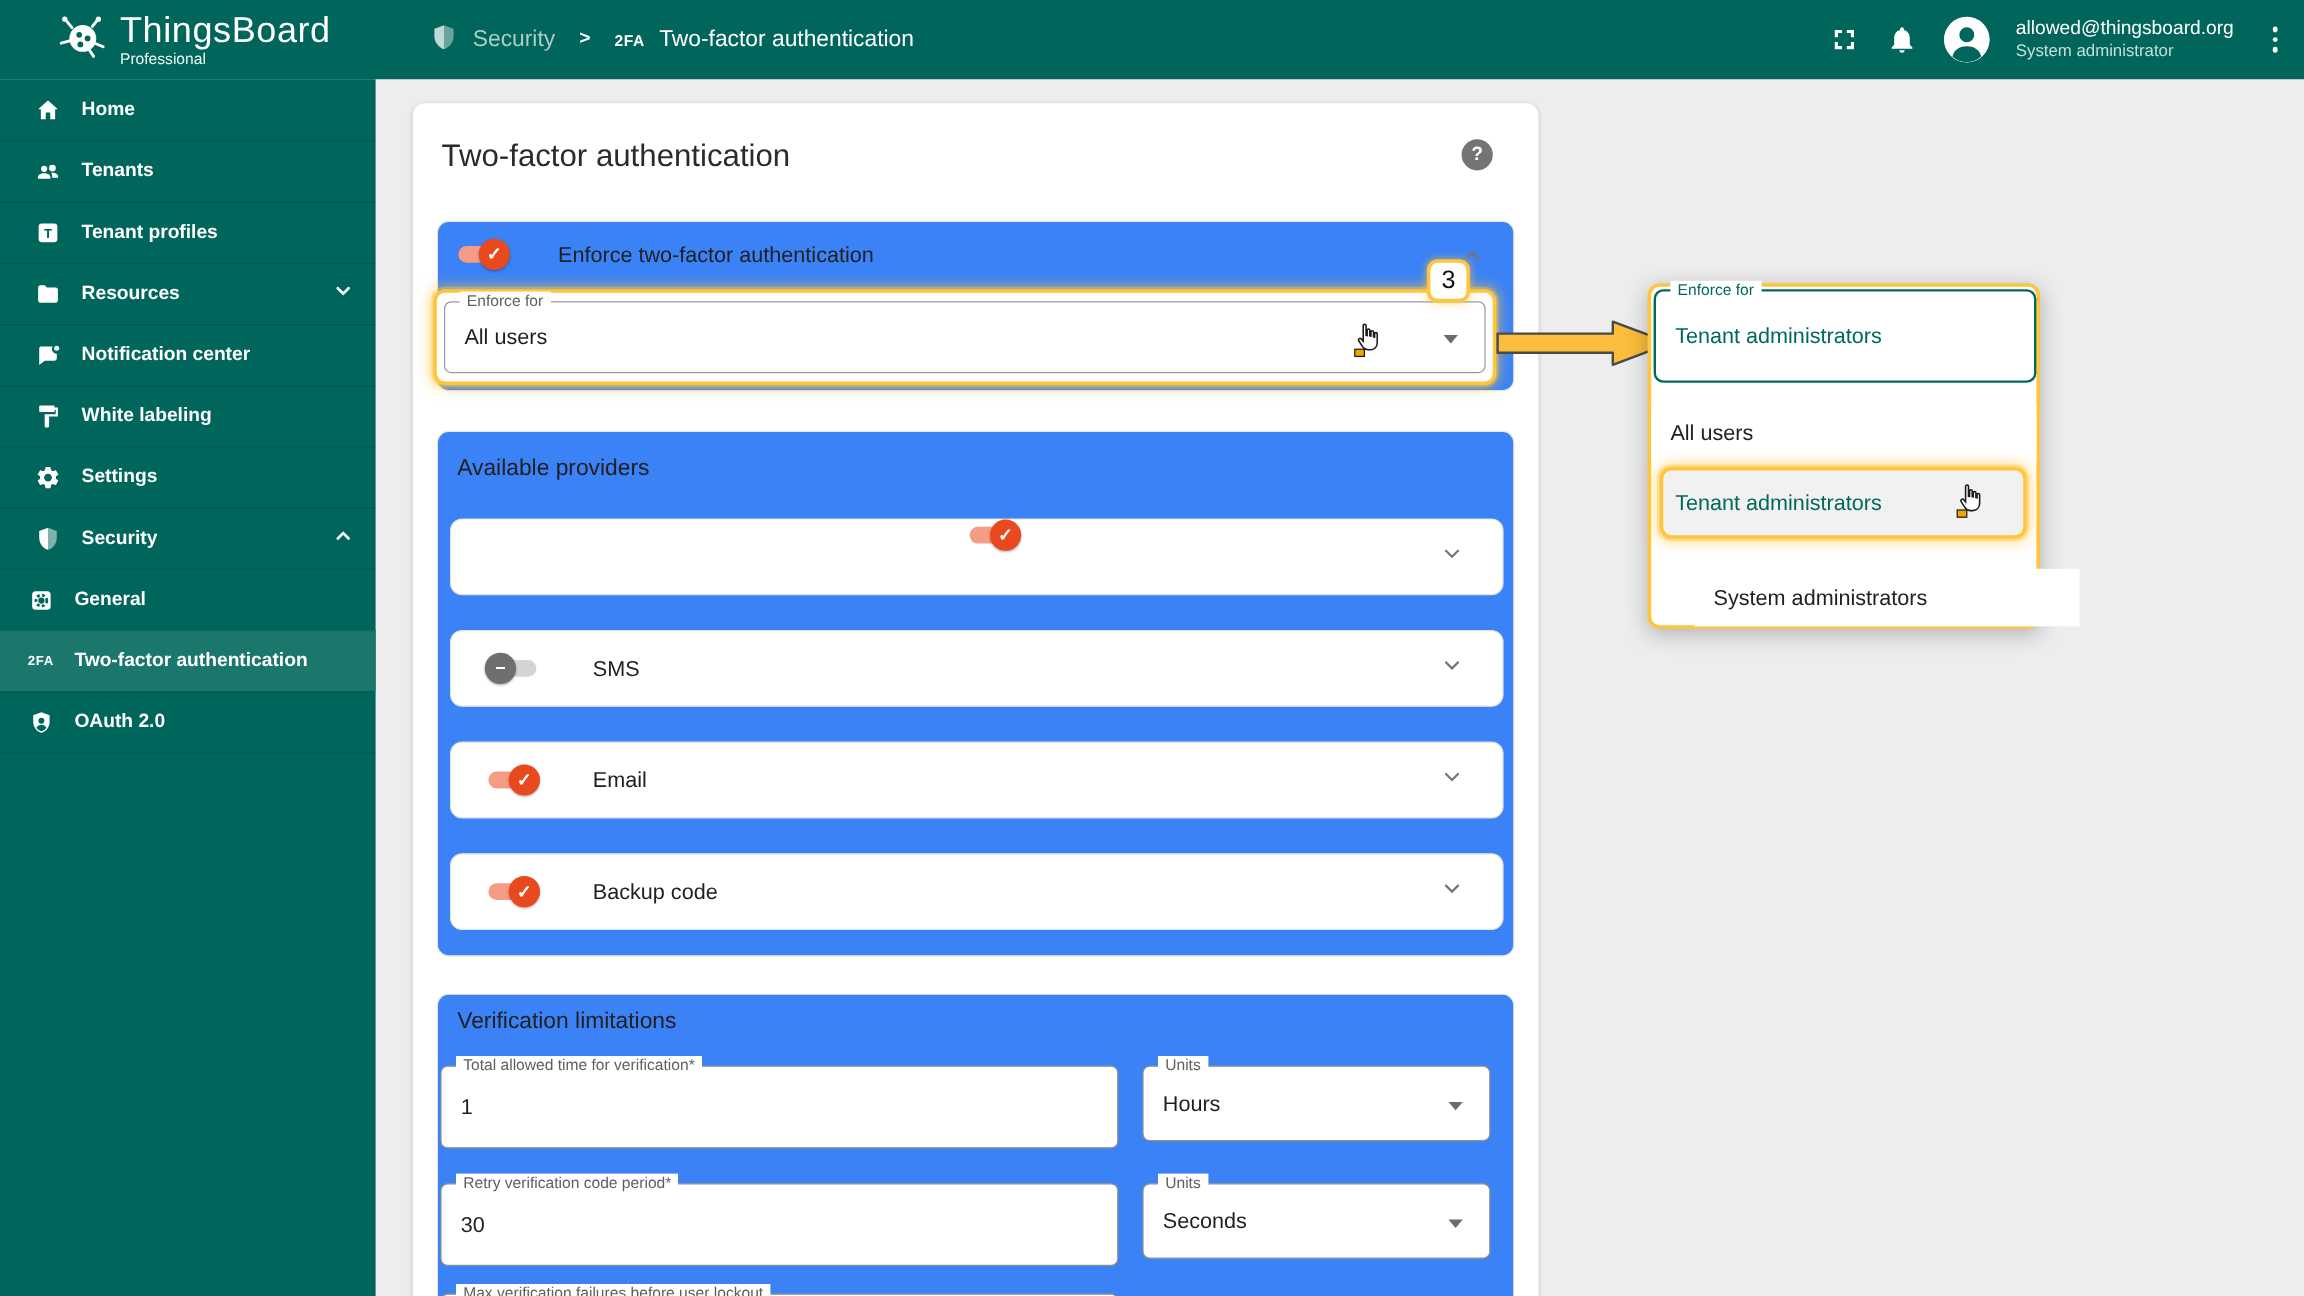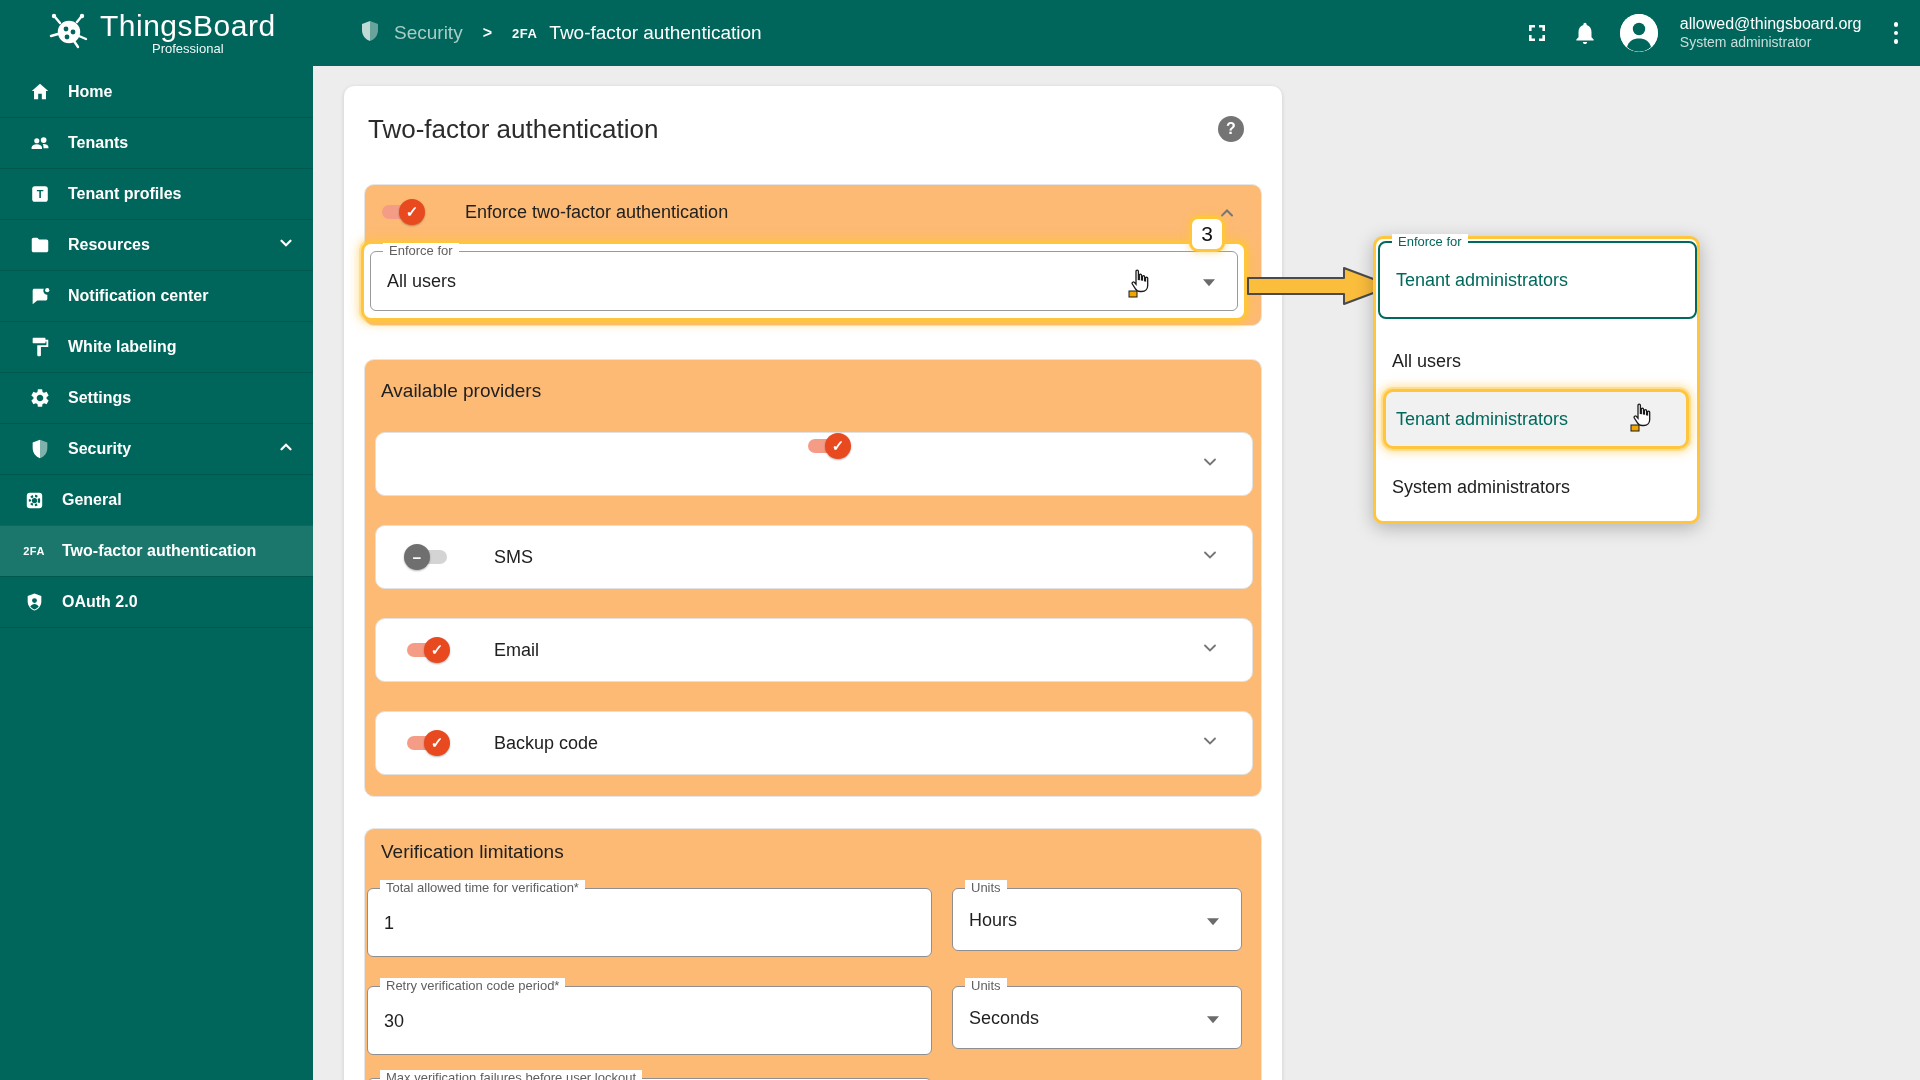--- a/index.html
+++ b/index.html
@@ -3,21 +3,21 @@
 <meta charset="utf-8">
 <style>
   * { margin:0; padding:0; box-sizing:border-box; }
   html,body { width:1920px; height:1080px; overflow:hidden; background:#EDEDED;
               font-family:"Liberation Sans", sans-serif; }
 
   
   #header { position:absolute; left:0; top:0; width:1920px; height:66px; background:#00655A; z-index:30; }
   #logo { position:absolute; left:46px; top:8px; display:flex; align-items:center; gap:10px; }
   #logo-title { color:#fff; font-size:30px; font-weight:400; letter-spacing:.5px; }
-  #logo-sub { color:#fff; font-size:13px; text-align:center; margin-top:-2px; opacity:.95; }
+  #logo-sub { color:#fff; font-size:13px; text-align:left; margin-top:-2px; opacity:.95; }
   #breadcrumb { position:absolute; left:358px; top:0; height:66px; display:flex; align-items:center; gap:12px; }
   .bc-parent { color:#A9CCC6; font-size:19px; }
   .bc-sep { color:#fff; font-size:16px; font-weight:700; margin:0 8px; }
   .bc-current { color:#fff; font-size:19px; }
   .glyph-2fa { color:#fff; font-size:13px; font-weight:700; letter-spacing:.5px; }
   #header-right { position:absolute; right:18px; top:0; height:66px; display:flex; align-items:center; gap:22px; }
   .hicon { width:26px; height:26px; display:flex; align-items:center; justify-content:center; cursor:pointer; }
   #avatar { width:38px; height:38px; border-radius:50%; background:#fff; overflow:hidden; }
   #user-block { line-height:1.25; margin-right:6px; }
   #user-email { color:#fff; font-size:16px; }
@@ -39,21 +39,21 @@
 
   
   #main { position:absolute; left:313px; top:66px; width:1607px; height:1014px; background:#EDEDED; }
   #card { position:absolute; left:31px; top:20px; width:938px; height:1060px; background:#fff;
           border-radius:10px; box-shadow:0 1px 4px rgba(0,0,0,.14); }
   #page-title { position:absolute; left:24px; top:28px; font-size:26px; color:#2b2b2b; font-weight:500; }
   #help-btn { position:absolute; right:38px; top:30px; width:26px; height:26px; border-radius:50%;
               background:#747474; color:#fff; font-weight:700; font-size:16px;
               display:flex; align-items:center; justify-content:center; cursor:pointer; }
 
-  .section { position:absolute; left:20px; width:898px; border:1px solid #E6E6E6; border-radius:10px; background:#fdba74; }
+  .section { position:absolute; left:20px; width:898px; border:1px solid #E6E6E6; border-radius:10px; background:#3b82f6; }
   #sec-enforce { top:98px; height:142px; }
   #sec-providers { top:273px; height:438px; }
   #sec-verify { top:742px; height:340px; border-bottom:none; border-bottom-left-radius:0; border-bottom-right-radius:0; }
 
   .sec-heading { position:absolute; left:16px; font-size:19px; font-weight:400; color:#212121; }
 
   
   .toggle { position:relative; width:46px; height:26px; flex:0 0 46px; cursor:pointer; }
   .toggle .track { position:absolute; left:3px; top:6px; width:40px; height:14px; border-radius:8px; }
   .toggle .thumb { position:absolute; top:0; width:26px; height:26px; border-radius:50%;
@@ -104,21 +104,21 @@
              z-index:45; box-shadow:0 4px 18px rgba(0,0,0,.25); }
   #overlay-field { position:absolute; left:2px; top:2px; width:319px; height:78px;
                    border:2px solid #00695C; border-radius:8px; background:#fff; }
   #overlay-field .flabel { color:#00695C; }
   #overlay-field .fvalue { color:#00695C; }
   .opt { position:absolute; left:0; width:100%; height:48px; display:flex; align-items:center;
          padding-left:16px; font-size:18px; color:#212121; cursor:pointer; background:#fff; }
   #opt-1 { top:98px; }
   #opt-hilite { position:absolute; left:7px; top:150px; width:306px; height:60px; background:#F1F1F1;
                 display:flex; align-items:center; padding-left:10px; font-size:18px; color:#00695C; cursor:pointer; }
-  #opt-3 { top:224px; }
+  #opt-3 { top:235px;margin-left:36px; }
 
   
   #anno-arrow { position:absolute; left:1246px; top:264px; z-index:44; }
 
   .cursor { position:absolute; width:26px; height:30px; z-index:50; }
   #cursor-1 { left:1128px; top:268px; }
   #cursor-2 { left:1630px; top:402px; }
 </style>
 </head>
 <body>

